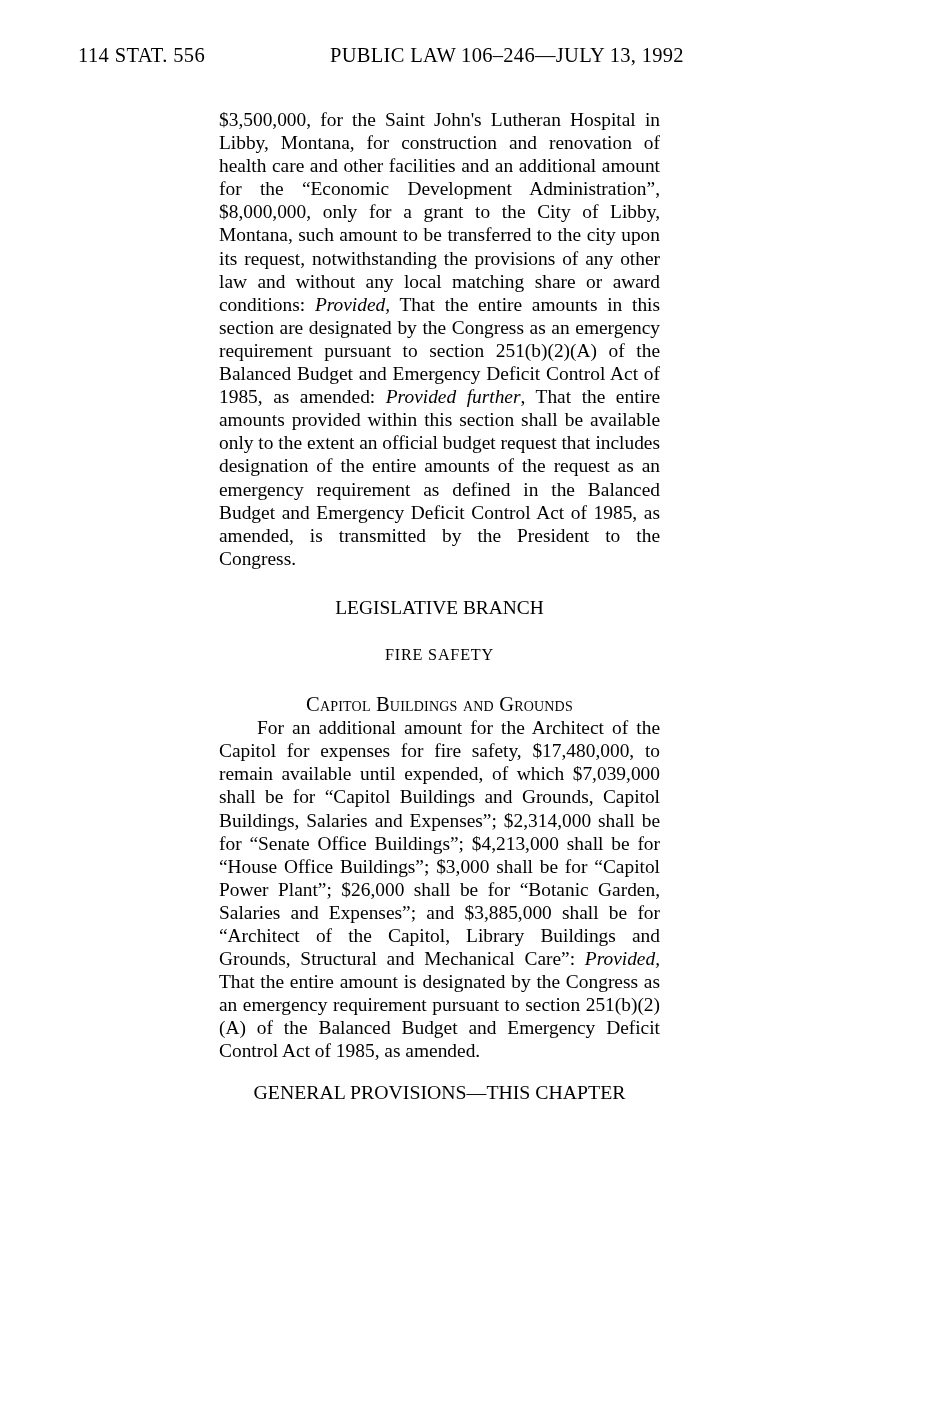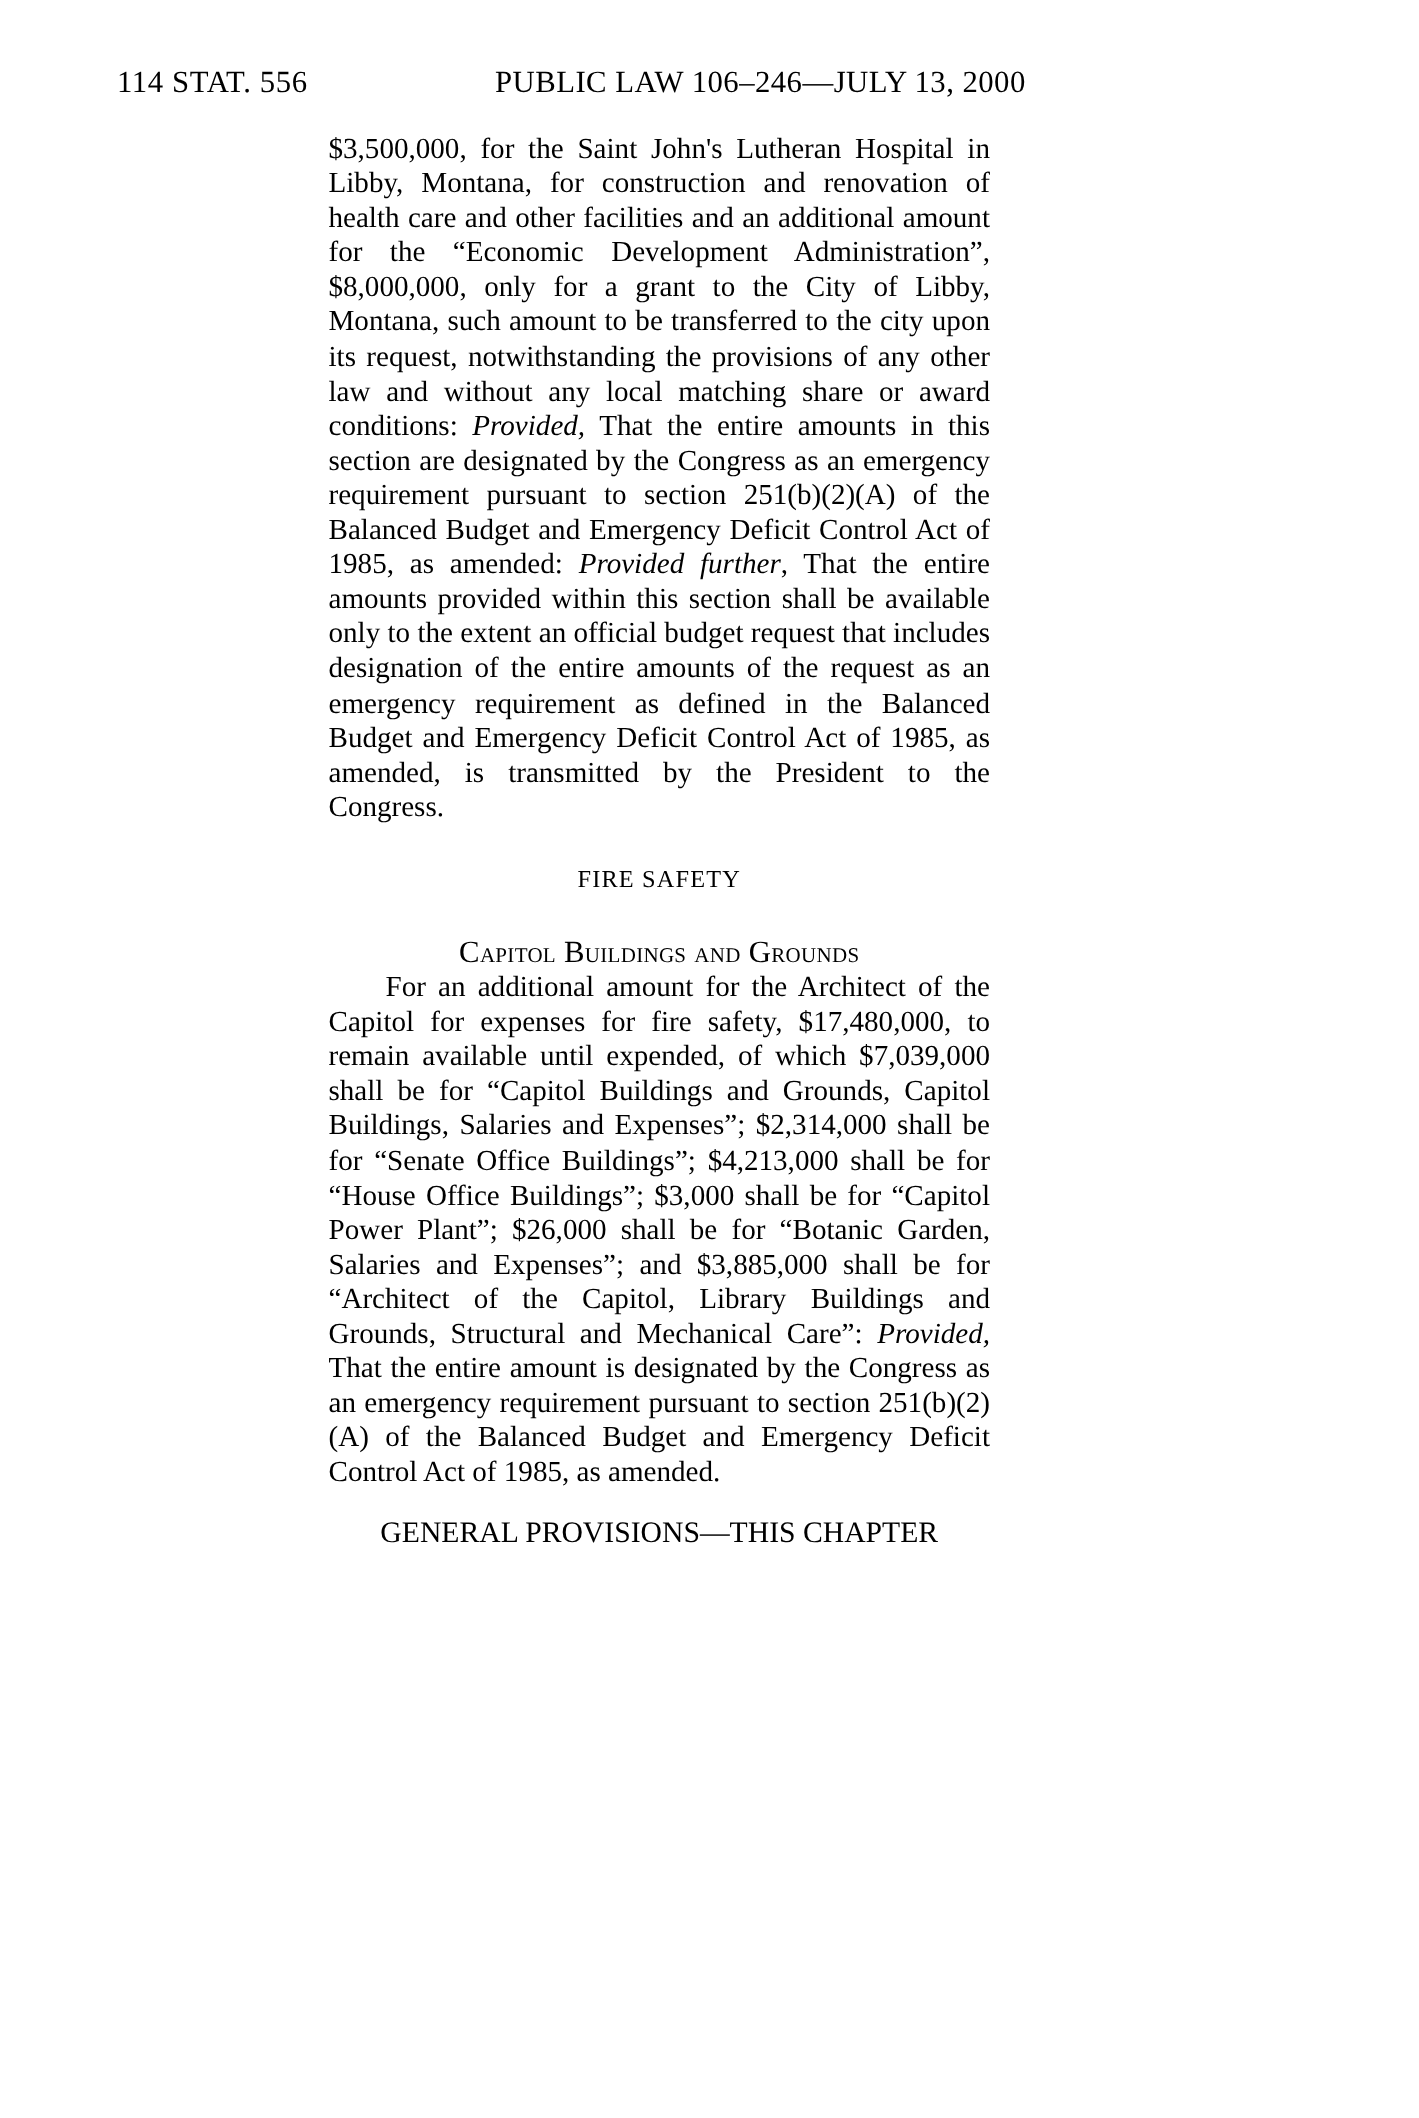--- a/index.html
+++ b/index.html
@@ -40,21 +40,21 @@
   .header-center {
     position: absolute;
     left: 330px;
     top: 0;
     font-size: 20.5px;
     letter-spacing: 0.3px;
     white-space: nowrap;
   }
   .content {
     position: absolute;
-    top: 88px;
+    top: 108px;
     left: 219px;
     width: 441px;
   }
   p.body-text {
     margin: 0;
     font-size: 19.4px;
     line-height: 23.1px;
     text-align: justify;
     text-justify: inter-word;
     width: 441px;
@@ -105,27 +105,28 @@
     font-variant: small-caps;
   }
 </style>
 </head>
 <body>
 
 <div class="page">
 
   <div class="header">
     <div class="header-left">114 STAT. 556</div>
-    <div class="header-center">PUBLIC LAW 106–246—JULY 13, 2000</div>
+    <div class="header-center">PUBLIC LAW 106–246—JULY 13, 1992</div>
   </div>
 
   <div class="content">
 
     <p class="body-text"><span>$3,500,000, for the Saint John's Lutheran Hospital in Libby, Montana, for construction and renovation of health care and other facilities and an additional amount for the “Economic Development Administration”, $8,000,000, only for a grant to the City of Libby, Montana, such amount to be transferred to the city upon its request, notwithstanding the provisions of any other law and without any local matching share or award conditions: </span><i class="it">Provided,</i><span> That the entire amounts in this section are designated by the Congress as an emergency requirement pursuant to section 251(b)(2)(A) of the Balanced Budget and Emergency Deficit Control Act of 1985, as amended: </span><i class="it">Provided further</i><span>, That the entire amounts provided within this section shall be available only to the extent an official budget request that includes designation of the entire amounts of the request as an emergency requirement as defined in the Balanced Budget and Emergency Deficit Control Act of 1985, as amended, is transmitted by the President to the Congress.</span></p>
 
+    <div class="heading h-branch">LEGISLATIVE BRANCH</div>
     <div class="heading h-firesafety">FIRE SAFETY</div>
     <div class="heading h-smallcaps">Capitol Buildings and Grounds</div>
 
     <p class="body-text indent gap-after-heading"><span>For an additional amount for the Architect of the Capitol for expenses for fire safety, $17,480,000, to remain available until expended, of which $7,039,000 shall be for “Capitol Buildings and Grounds, Capitol Buildings, Salaries and Expenses”; $2,314,000 shall be for “Senate Office Buildings”; $4,213,000 shall be for “House Office Buildings”; $3,000 shall be for “Capitol Power Plant”; $26,000 shall be for “Botanic Garden, Salaries and Expenses”; and $3,885,000 shall be for “Architect of the Capitol, Library Buildings and Grounds, Structural and Mechanical Care”: </span><i class="it">Provided,</i><span> That the entire amount is designated by the Congress as an emergency requirement pursuant to section 251(b)(2)(A) of the Balanced Budget and Emergency Deficit Control Act of 1985, as amended.</span></p>
 
     <div class="heading h-general">GENERAL PROVISIONS—THIS CHAPTER</div>
 
 
   </div>
 </div>

